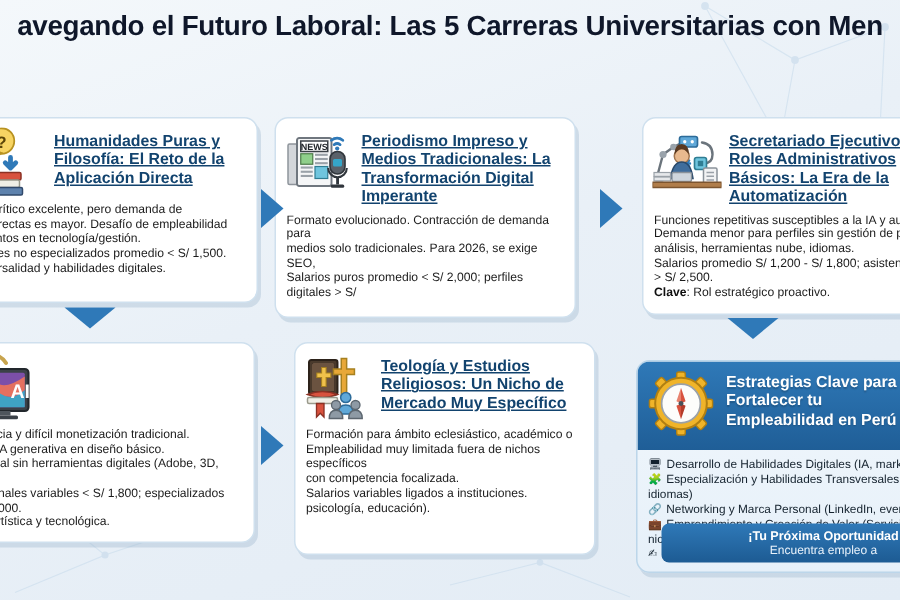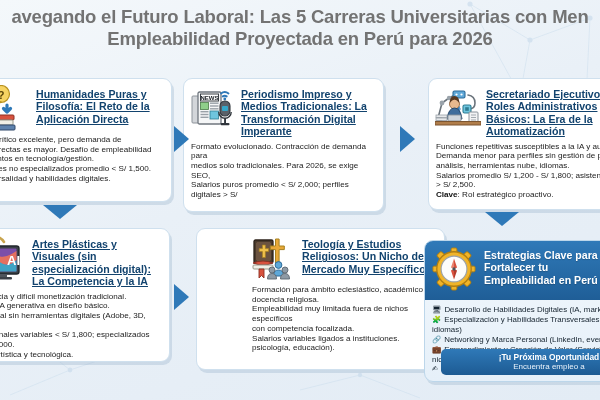--- a/index.html
+++ b/index.html
@@ -17,21 +17,21 @@
     background:linear-gradient(160deg,#f4f8fb 0%,#e9f0f7 45%,#e3ecf5 100%);
   }
   .bg-net{position:absolute;inset:0;opacity:.5;}
 
   
   .header{
     position:absolute;left:0;top:0;width:600px;height:72px;
     text-align:center;z-index:4;
   }
   .title{
-    color:#737373;font-weight:bold;font-size:18.5px;line-height:20.5px;
+    color:#0f172a;font-weight:bold;font-size:18.5px;line-height:20.5px;
     letter-spacing:-.2px;white-space:nowrap;margin-top:7px;
   }
   .title-2{margin-top:1px;}
   .subtitle{
     color:#1d3f60;font-size:10.2px;margin-top:4px;font-weight:normal;
   }
 
   
   .card{
     position:absolute;
@@ -53,21 +53,21 @@
     padding:2px 7px 5px 7px;color:#1b1b1b;font-size:8.1px;line-height:9.7px;
   }
   .card-body b{color:#0f0f0f;}
 
   
   #card1{left:-22px;top:78px;width:192px;height:122px;}
   #card2{left:183px;top:78px;width:199px;height:132px;}
   #card3{left:428px;top:78px;width:196px;height:130px;}
   
   #card4{left:-26px;top:228px;width:194px;height:132px;}
-  #card5{left:196px;top:228px;width:199px;height:140px;padding-left:48px;}
+  #card5{left:196px;top:228px;width:199px;height:140px;}
 
   
   #panel{
     position:absolute;left:424px;top:240px;width:200px;height:140px;
     background:linear-gradient(180deg,#f1f7fc 0%,#e6f0f9 100%);
     border:1.4px solid #bcd6ea;border-radius:9px;
     box-shadow:2px 3px 0 rgba(150,175,200,.33);
     overflow:hidden;z-index:3;
   }
   .panel-head{
@@ -134,21 +134,20 @@
       <circle cx="585" cy="120" r="2.4"></circle>
         <circle cx="455" cy="130" r="2.2"></circle>
       <circle cx="70" cy="370" r="2.4"></circle>
         <circle cx="130" cy="350" r="2.2"></circle>
       <circle cx="360" cy="375" r="2.2"></circle>
     </g>
   </svg>
 
   <div class="header">
     <div class="title">avegando el Futuro Laboral: Las 5 Carreras Universitarias con Men</div>
-    <div class="title title-2">Empleabilidad Proyectada en Perú para 2026</div>
   </div>
 
   <div class="arrow arrow-r" id="arr1"></div>
   <div class="arrow arrow-r" id="arr2"></div>
   <div class="arrow arrow-r" id="arr3"></div>
   <div class="arrow arrow-d" id="arr4"></div>
   <div class="arrow arrow-d" id="arr5"></div>
 
   <div class="card" id="card1">
     <div class="card-head">
@@ -266,21 +265,20 @@
           <rect x="2" y="11" width="36" height="28" rx="2.5" fill="#3b4148" stroke="#22272c" stroke-width="1.4"></rect>
           <rect x="4.5" y="13.5" width="31" height="23" rx="1" fill="#7c4fa8"></rect>
           <path d="M4.5 30 q8 -9 15 -3 q7 6 16 -2 v11.5 h-31z" fill="#3fa3c4"></path>
           <path d="M4.5 22 q6 -7 12 -2 q6 5 19 -4 v9 q-9 8 -17 2 q-8 -6 -14 2z" fill="#e4705f"></path>
           <circle cx="11" cy="19" r="3" fill="#f3d35e"></circle>
           <text x="26" y="30" font-size="13" font-weight="bold" fill="#ffffff" font-family="Liberation Sans, sans-serif">AI</text>
           <rect x="14" y="39" width="12" height="3" fill="#4e555c"></rect>
           <rect x="9" y="42" width="22" height="2.5" rx="1" fill="#3b4148"></rect>
         </svg>
       </div>
-      <div class="card-title">Artes Plásticas y Visuales (sin especialización digital): La Competencia y la IA</div>
     </div>
     <div class="card-body">
       <div>etencia y difícil monetización tradicional.</div>
       <div>e la IA generativa en diseño básico.</div>
       <div>laboral sin herramientas digitales (Adobe, 3D,</div>
       <div>&nbsp;</div>
       <div>dicionales variables &lt; S/ 1,800; especializados</div>
       <div>S/ 3,000.</div>
       <div>ón artística y tecnológica.</div>
     </div>
@@ -303,21 +301,20 @@
           <circle cx="21" cy="35" r="3" fill="#8e9aa5" stroke="#5c666f" stroke-width=".9"></circle>
           <path d="M16.5 44 q0 -5.5 4.5 -5.5 q4.5 0 4.5 5.5z" fill="#8e9aa5" stroke="#5c666f" stroke-width=".9"></path>
           <circle cx="34" cy="35" r="3" fill="#8e9aa5" stroke="#5c666f" stroke-width=".9"></circle>
           <path d="M29.5 44 q0 -5.5 4.5 -5.5 q4.5 0 4.5 5.5z" fill="#8e9aa5" stroke="#5c666f" stroke-width=".9"></path>
         </svg>
       </div>
       <div class="card-title">Teología y Estudios Religiosos: Un Nicho de Mercado Muy Específico</div>
     </div>
     <div class="card-body">
       <div>Formación para ámbito eclesiástico, académico o</div>
-      <div>docencia religiosa.</div>
       <div>Empleabilidad muy limitada fuera de nichos específicos</div>
       <div>con competencia focalizada.</div>
       <div>Salarios variables ligados a instituciones.</div>
       <div>psicología, educación).</div>
     </div>
   </div>
 
   <div id="panel">
     <div class="panel-head">
       <div class="card-ico">

